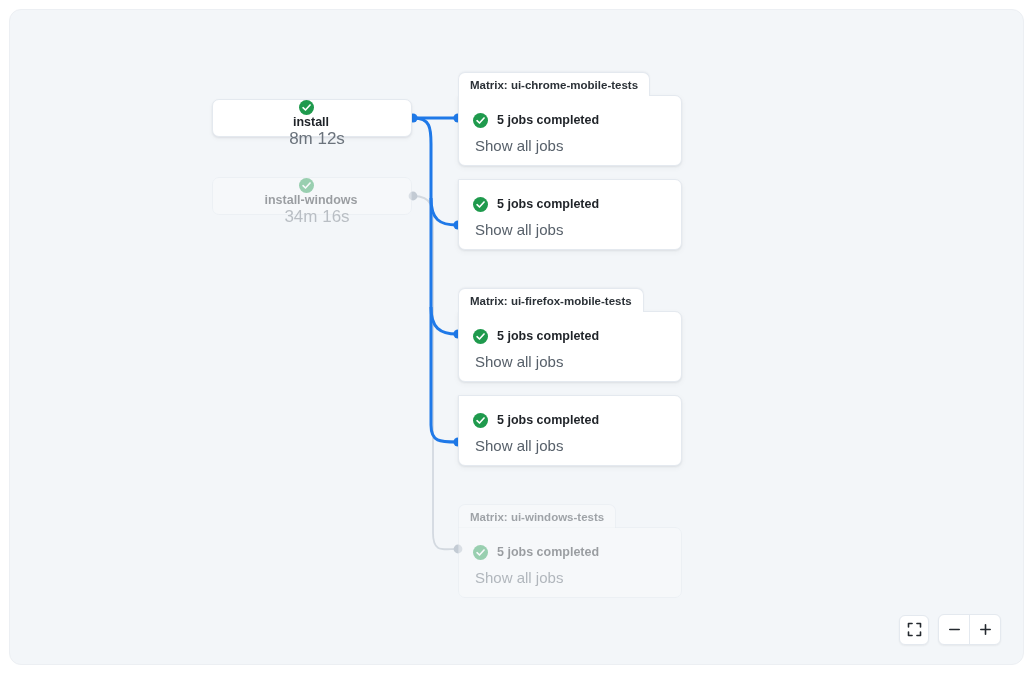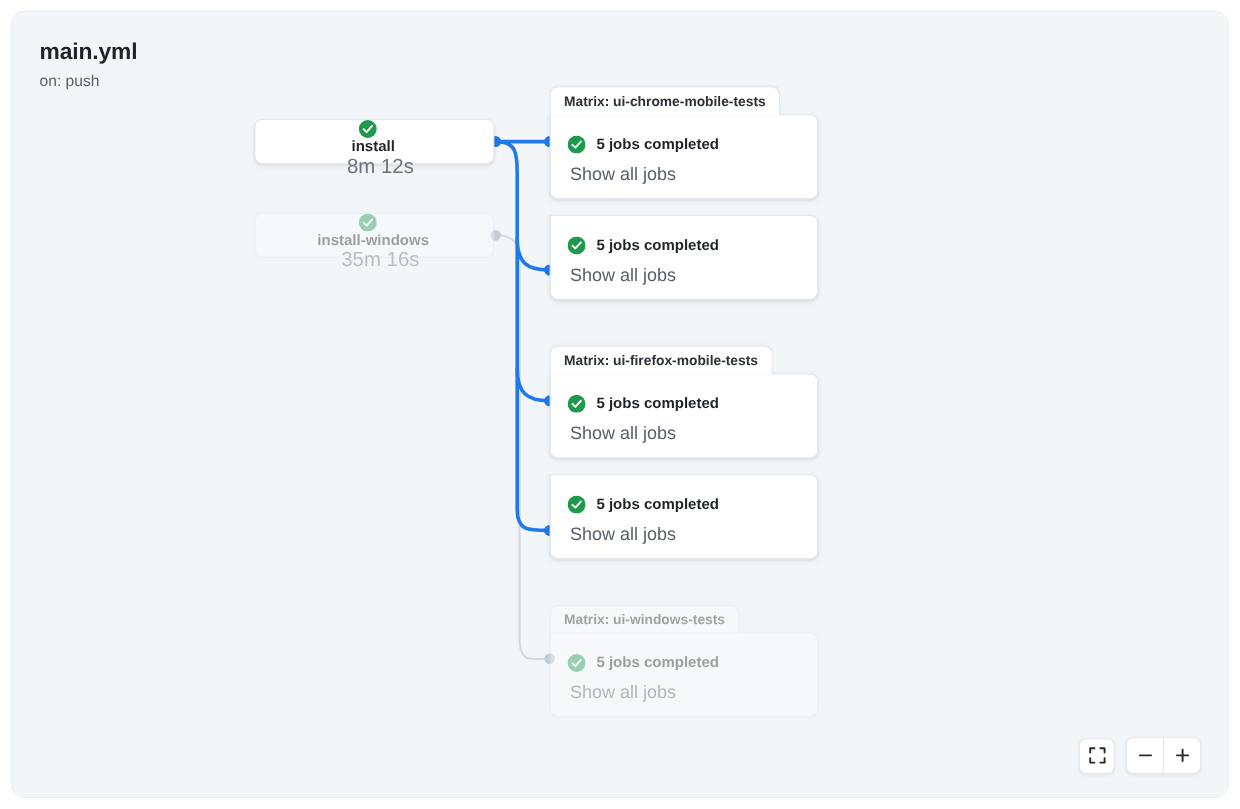--- a/index.html
+++ b/index.html
@@ -199,24 +199,20 @@
   .ctl-group .ctl-half + .ctl-half {
     border-left: 1px solid #e4e9ef;
   }
 </style>
 </head>
 <body>
 
 <div id="root">
   <div id="canvas">
 
-    <div id="header">
-      <div id="wf-title">main.yml</div>
-      <div id="wf-trigger">on: push</div>
-    </div>
 
     <svg id="edges" viewBox="0 0 1015 656">
 
       <path d="M 403 186 C 423 186, 423 196, 423 222 L 423 523 C 423 543, 433 539, 447 539" fill="none" stroke="#d3d9e0" stroke-width="1.8"></path>
 
       <path d="M 404 108 C 420 108, 421 118, 421 134 L 421 415 C 421 432, 430 432, 447 432" fill="none" stroke="#1f79e8" stroke-width="3"></path>
 
       <path d="M 404 108 L 447 108" fill="none" stroke="#1f79e8" stroke-width="3"></path>
 
       <path d="M 421 188 C 421 210, 430 215, 447 215" fill="none" stroke="#1f79e8" stroke-width="3"></path>
@@ -240,21 +236,21 @@
       <span class="job-name">install</span>
       <span class="job-time">8m 12s</span>
     </div>
 
     <div class="job-node dimmed" style="left:202px; top:167px; width:200px;">
       <svg class="check" width="15" height="15" viewBox="0 0 16 16">
         <circle cx="8" cy="8" r="8" fill="#1f9a4d"></circle>
         <path d="M4.3 8.2 L6.9 10.7 L11.8 5.3" fill="none" stroke="#ffffff" stroke-width="1.7" stroke-linecap="round" stroke-linejoin="round"></path>
       </svg>
       <span class="job-name">install-windows</span>
-      <span class="job-time">35m 16s</span>
+      <span class="job-time">34m 16s</span>
     </div>
 
     <div class="matrix-card" style="left:448px; top:62px;">
       <div class="matrix-tab">Matrix: ui-chrome-mobile-tests</div>
       <div class="matrix-body">
         <div class="matrix-status">
           <svg class="check" width="15" height="15" viewBox="0 0 16 16">
             <circle cx="8" cy="8" r="8" fill="#1f9a4d"></circle>
             <path d="M4.3 8.2 L6.9 10.7 L11.8 5.3" fill="none" stroke="#ffffff" stroke-width="1.7" stroke-linecap="round" stroke-linejoin="round"></path>
           </svg>

